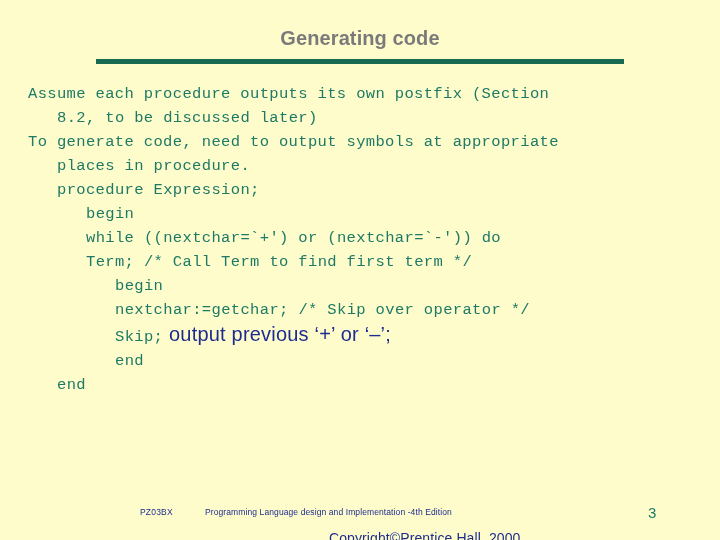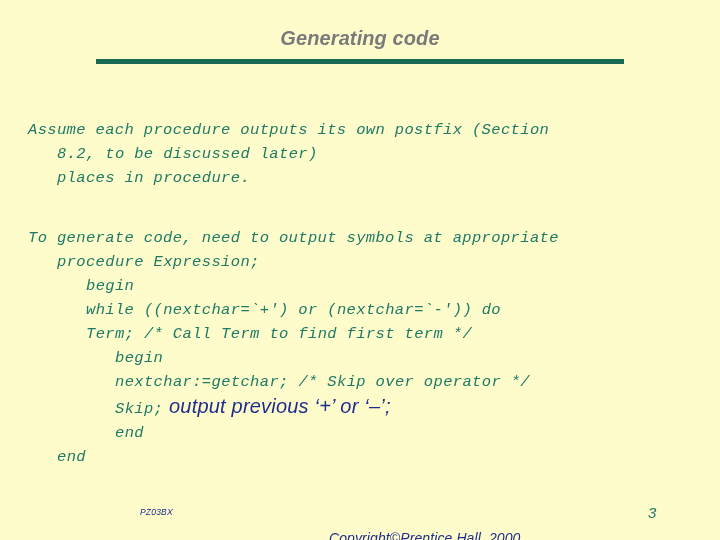--- a/index.html
+++ b/index.html
@@ -13,21 +13,20 @@
     font-family: "Liberation Sans", sans-serif;
     overflow: hidden;
     position: relative;
   }
 
   #slide {
     position: absolute;
     inset: 0;
     width: 628px;
     height: 540px;
-    font-style: italic;
   }
 
   
   #title-block {
     position: absolute;
     left: 0;
     top: 26px;
     width: 720px;
     text-align: center;
   }
@@ -66,21 +65,21 @@
   .seg-teal {
     color: #1d7a66;
   }
   .seg-navy {
     color: #1d2d8f;
     font-family: "Liberation Sans", sans-serif;
     font-size: 20px;
     letter-spacing: 0.2px;
   }
 
-  .i0 { padding-left: 0px; margin-top: 36px;   }
+  .i0 { padding-left: 0px;   }
   .i1 { padding-left: 29px;  }
   .i2 { padding-left: 58px;  }
   .i3 { padding-left: 87px;  }
 
   
   #footer {
     position: absolute;
     left: 0;
     top: 504px;
     width: 720px;
@@ -129,33 +128,34 @@
 
   <div id="title-block">
     <div id="slide-title">Generating code</div>
   </div>
   <div id="title-rule"></div>
 
   <div id="body-block">
 
     <div class="line i0">Assume each procedure outputs its own postfix (Section</div>
     <div class="line i1">8.2, to be discussed later)</div>
+    <div class="line i0">To generate code, need to output symbols at appropriate</div>
     <div class="line i1">places in procedure.</div>
-    <div class="line i0">To generate code, need to output symbols at appropriate</div>
     <div class="line i1">procedure Expression;</div>
     <div class="line i2">begin</div>
     <div class="line i2">while ((nextchar=`+') or (nextchar=`-')) do</div>
     <div class="line i2">Term; /* Call Term to find first term */</div>
     <div class="line i3">begin</div>
     <div class="line i3">nextchar:=getchar; /* Skip over operator */</div>
     <div class="line i3"><span class="seg-teal">Skip;</span><span class="seg-navy"> output previous ‘+’ or ‘–’;</span></div>
     <div class="line i3">end</div>
     <div class="line i1">end</div>
 
   </div>
 
   <div id="footer">
     <div id="footer-code">PZ03BX</div>
+    <div id="footer-title">Programming Language design and Implementation -4th Edition</div>
     <div id="footer-copyright">Copyright©Prentice Hall, 2000</div>
     <div id="page-number">3</div>
   </div>
 
 </div>
 
 </body></html>

